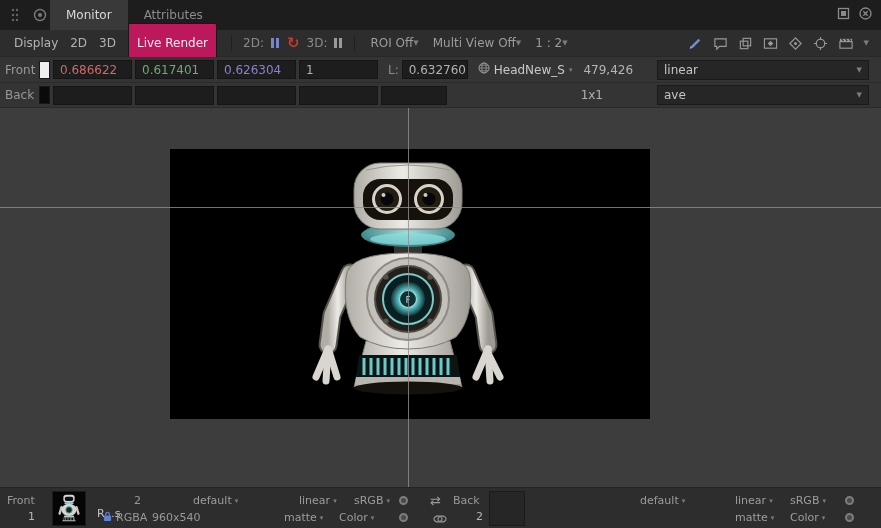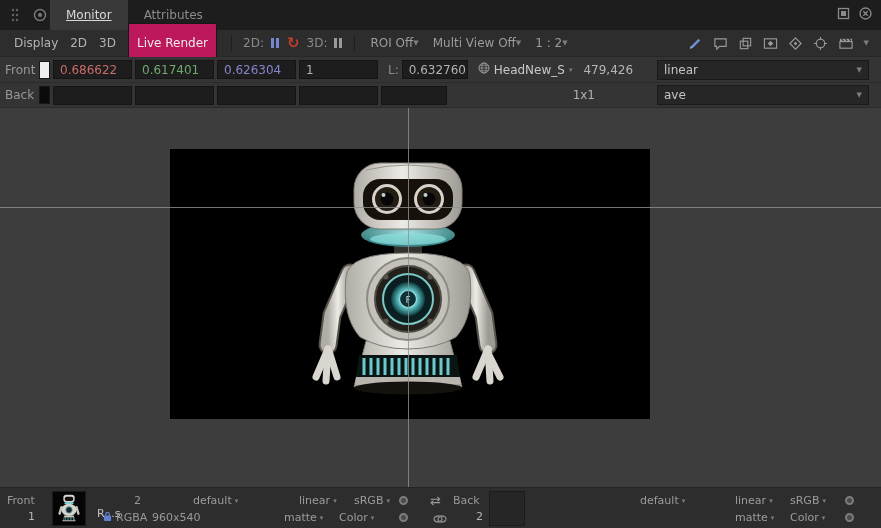--- a/index.html
+++ b/index.html
@@ -7,21 +7,21 @@
   .app {
     position:relative; width:881px; height:528px; overflow:hidden;
     background:#3d3d3d; font-family:"DejaVu Sans","Liberation Sans",sans-serif;
     font-size:12px; color:#a8a8a8; user-select:none;
   }
 
   
   .titlebar { position:absolute; top:0; left:0; right:0; height:30px; background:#1d1d1d; display:flex; align-items:center; }
   .tb-icon { display:flex; align-items:center; justify-content:center; width:20px; height:20px; margin-left:5px; }
   .tab { height:30px; padding:0 16px; display:flex; align-items:center; color:#8b8b8b; cursor:default; }
-  .tab.active { background:#393939; color:#d8d8d8;text-decoration:underline; }
+  .tab.active { background:#393939; color:#d8d8d8; }
   .tb-spacer { flex:1; }
   .win-icons { display:flex; gap:9px; margin-right:9px; }
 
   
   .toolbar { position:absolute; top:30px; left:0; right:0; height:27px; background:#2d2d2d; border-bottom:1px solid #272727; display:flex; align-items:center; padding:0 8px; }
   .tb-text { color:#b2b2b2; padding:0 6px; }
   .btn-live { background:#be185d; border:1px solid #181818; border-radius:2px; color:#ececec; padding:12px 8px; margin:0 6px; }
   .sep { width:1px; height:16px; background:#1f1f1f; margin:0 8px; }
   .lbl { color:#8a8a8a; margin:0 3px; }
   .pause { display:inline-flex; gap:2px; margin:0 4px; align-items:center; }
@@ -41,21 +41,21 @@
   .swatch { width:11px; height:18px; border:1px solid #181818; }
   .swatch.white { background:#efeff2; }
   .swatch.black { background:#0a0a0a; }
   .field { height:19px; background:#1d1d1d; border:1px solid #151515; margin-left:3px; display:flex; align-items:center; padding:0 6px; white-space:nowrap; overflow:hidden; }
   .f-80 { width:79px; } .f-66 { width:66px; }
   .red { color:#c96b6b; } .green { color:#6faa6f; } .blue { color:#8585cc; } .gray-val { color:#b2b2b2; }
   .l-label { margin-left:10px; color:#8a8a8a; }
   .node-chip { display:flex; align-items:center; gap:4px; margin-left:10px; color:#c8c8c8; }
   .pixels { margin-left:11px; color:#b5b5b5; }
   .dropdown { margin-left:auto; width:212px; height:20px; background:#262626; border:1px solid #1a1a1a; display:flex; align-items:center; justify-content:space-between; padding:0 6px; color:#c5c5c5; }
-  .valrow.back .dropdown { margin-left:16px; }
+  .valrow.back .dropdown { margin-left:8px; }
   .zoomtxt { margin-left:auto; margin-right:46px; color:#b0b0b0; }
 
   
   .viewport { position:absolute; top:108px; left:0; width:881px; height:379px; background:#3d3d3d; }
   .render-area { position:absolute; left:170px; top:41px; width:480px; height:270px; background:#000; }
   .hline { position:absolute; top:99px; left:0; right:0; height:1px; background:#909090; opacity:.8; }
   .vline { position:absolute; left:408px; top:0; bottom:0; width:1px; background:#909090; opacity:.8; }
 
   
   .statusbar { position:absolute; bottom:0; left:0; width:881px; height:41px; background:#2d2d2d; border-top:1px solid #242424; font-size:11px; color:#999; }

